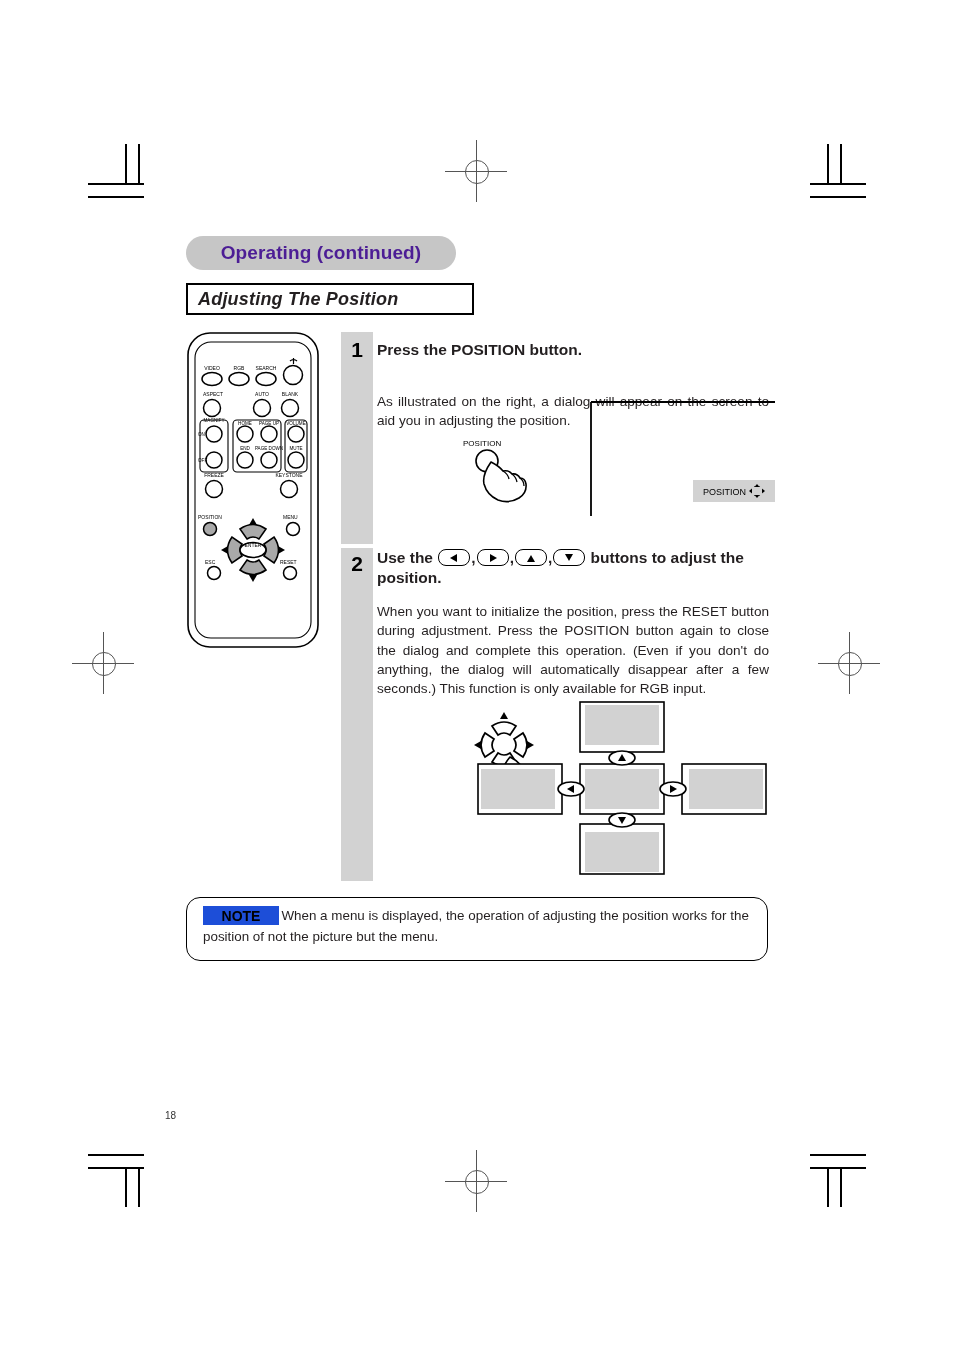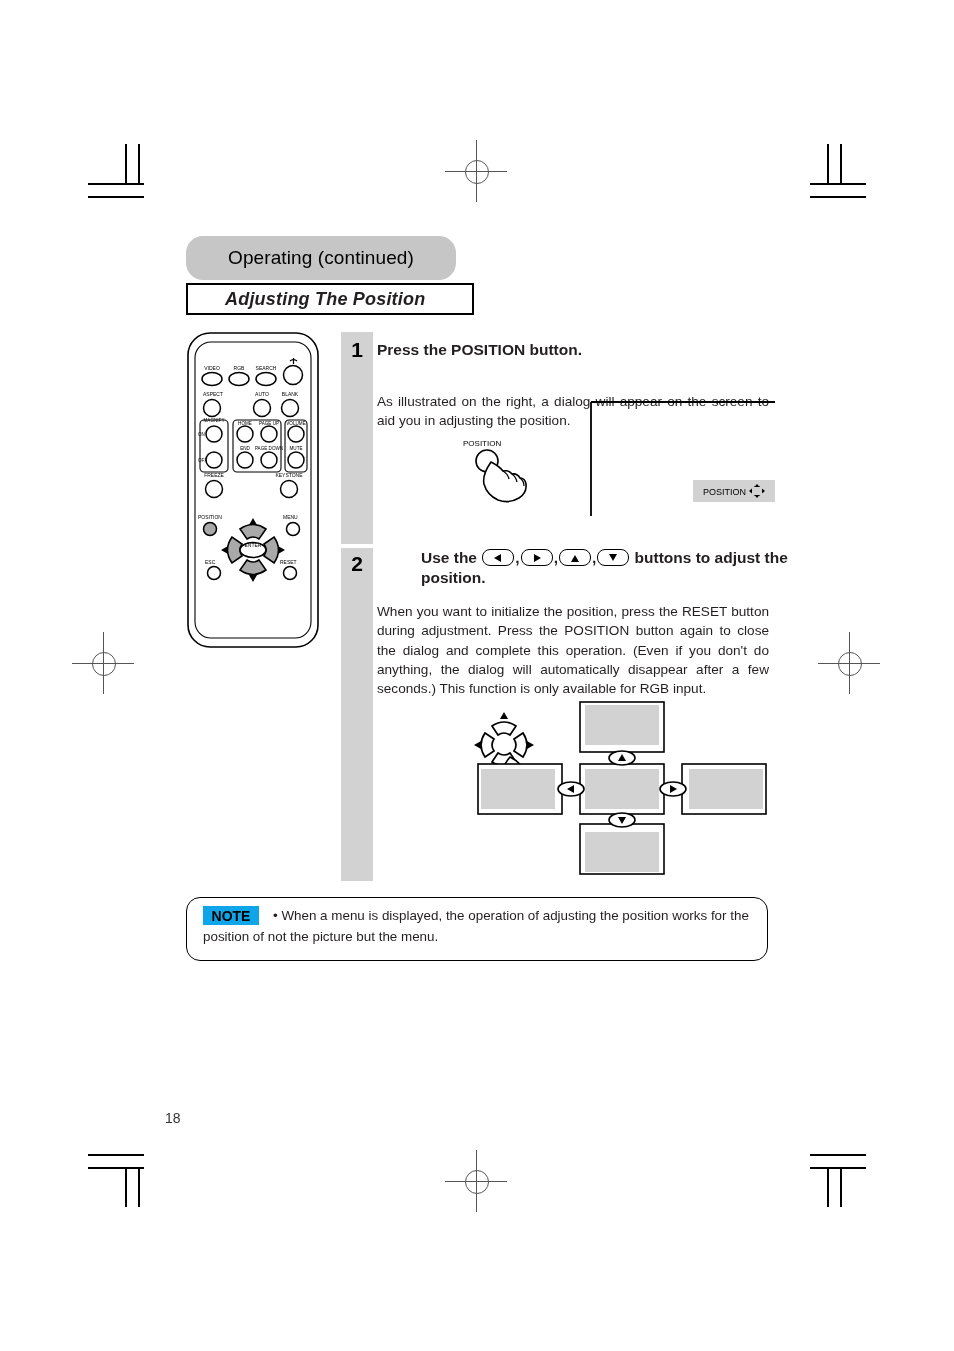--- a/index.html
+++ b/index.html
@@ -8,78 +8,78 @@
 
   
   .mark{background:#000;position:absolute;}
   .reg{position:absolute;}
   .reg .h{position:absolute;left:0;top:50%;width:100%;height:1px;background:#555;}
   .reg .v{position:absolute;top:0;left:50%;width:1px;height:100%;background:#555;}
   .reg .c{position:absolute;left:50%;top:50%;width:22px;height:22px;margin-left:-11px;margin-top:-11px;border:1px solid #555;border-radius:50%;}
 
   
   #page-title{
-    left:186px;top:236px;width:270px;height:44px;
+    left:186px;top:236px;width:270px;height:34px;
     background:#c6c6c6;border-radius:17px;
     display:flex;align-items:center;justify-content:center;
-    color:#000000;font-size:19px;font-weight:normal;letter-spacing:.1px;
+    color:#4c1d95;font-size:19px;font-weight:bold;letter-spacing:.1px;
   }
   #section-title{
     left:186px;top:283px;width:288px;height:32px;
     border:2px solid #000;background:#fff;
     display:flex;align-items:center;
-    font-size:18px;font-weight:bold;font-style:italic;padding-left:37px;
+    font-size:18px;font-weight:bold;font-style:italic;padding-left:10px;
     box-sizing:border-box;letter-spacing:.2px;
   }
 
   
   .rail{background:#d2d2d2;width:32px;}
   #rail-1{left:341px;top:332px;height:212px;}
   #rail-2{left:341px;top:548px;height:333px;}
   .stepnum{
     position:absolute;left:341px;width:32px;height:26px;
     display:flex;align-items:center;justify-content:center;
     font-size:21px;font-weight:bold;color:#000;
   }
   #stepnum-1{top:337px;}
   #stepnum-2{top:551px;}
 
   .step-head{font-size:15.5px;font-weight:bold;line-height:1.28;}
   .step-body{font-size:13.6px;line-height:1.42;text-align:justify;margin-top:38px;}
 
   #step-1-head{left:377px;top:334px;width:395px;margin-top:6px;}
   #step-1-body{left:377px;top:354px;width:392px;}
-  #step-2-head{left:377px;top:548px;width:400px;margin-left:44px;}
+  #step-2-head{left:377px;top:548px;width:400px;}
   #step-2-body{left:377px;top:564px;width:392px;}
 
   
   .ovbtn{
     display:inline-block;vertical-align:-3px;
     width:30px;height:15px;border:1.6px solid #000;border-radius:8px;
     position:relative;margin:0 1px;background:#fff;
   }
   .ovbtn i{position:absolute;left:50%;top:50%;width:0;height:0;}
   .ovbtn.l i{margin-left:-4px;margin-top:-4px;border-top:4px solid transparent;border-bottom:4px solid transparent;border-right:7px solid #000;}
   .ovbtn.r i{margin-left:-3px;margin-top:-4px;border-top:4px solid transparent;border-bottom:4px solid transparent;border-left:7px solid #000;}
   .ovbtn.u i{margin-left:-4px;margin-top:-3px;border-left:4px solid transparent;border-right:4px solid transparent;border-bottom:7px solid #000;}
   .ovbtn.d i{margin-left:-4px;margin-top:-4px;border-left:4px solid transparent;border-right:4px solid transparent;border-top:7px solid #000;}
 
   
   #note-box{
     left:186px;top:897px;width:582px;height:64px;
     border:1.4px solid #000;border-radius:14px;background:#fff;box-sizing:border-box;
   }
   #note-badge{
-    left:203px;top:906px;width:56px;height:19px;background:#0ea5e9;
+    left:203px;top:906px;width:76px;height:19px;background:#1d4ed8;
     display:flex;align-items:center;justify-content:center;
     font-size:14px;font-weight:bold;color:#000;
   }
   #note-text{left:203px;top:906px;width:552px;font-size:13.4px;line-height:1.55;text-indent:70px;}
 
-  #page-number{left:165px;top:1110px;font-size:14px;color:#333;}
+  #page-number{left:165px;top:1110px;font-size:10px;color:#333;}
 
   
   #remote-illustration{left:185px;top:330px;width:136px;height:320px;}
   #dialog-illustration{left:455px;top:392px;width:320px;height:130px;}
   #position-diagram{left:472px;top:700px;width:300px;height:175px;}
   svg{display:block;overflow:visible;}
 </style>
 </head>
 <body>
 

